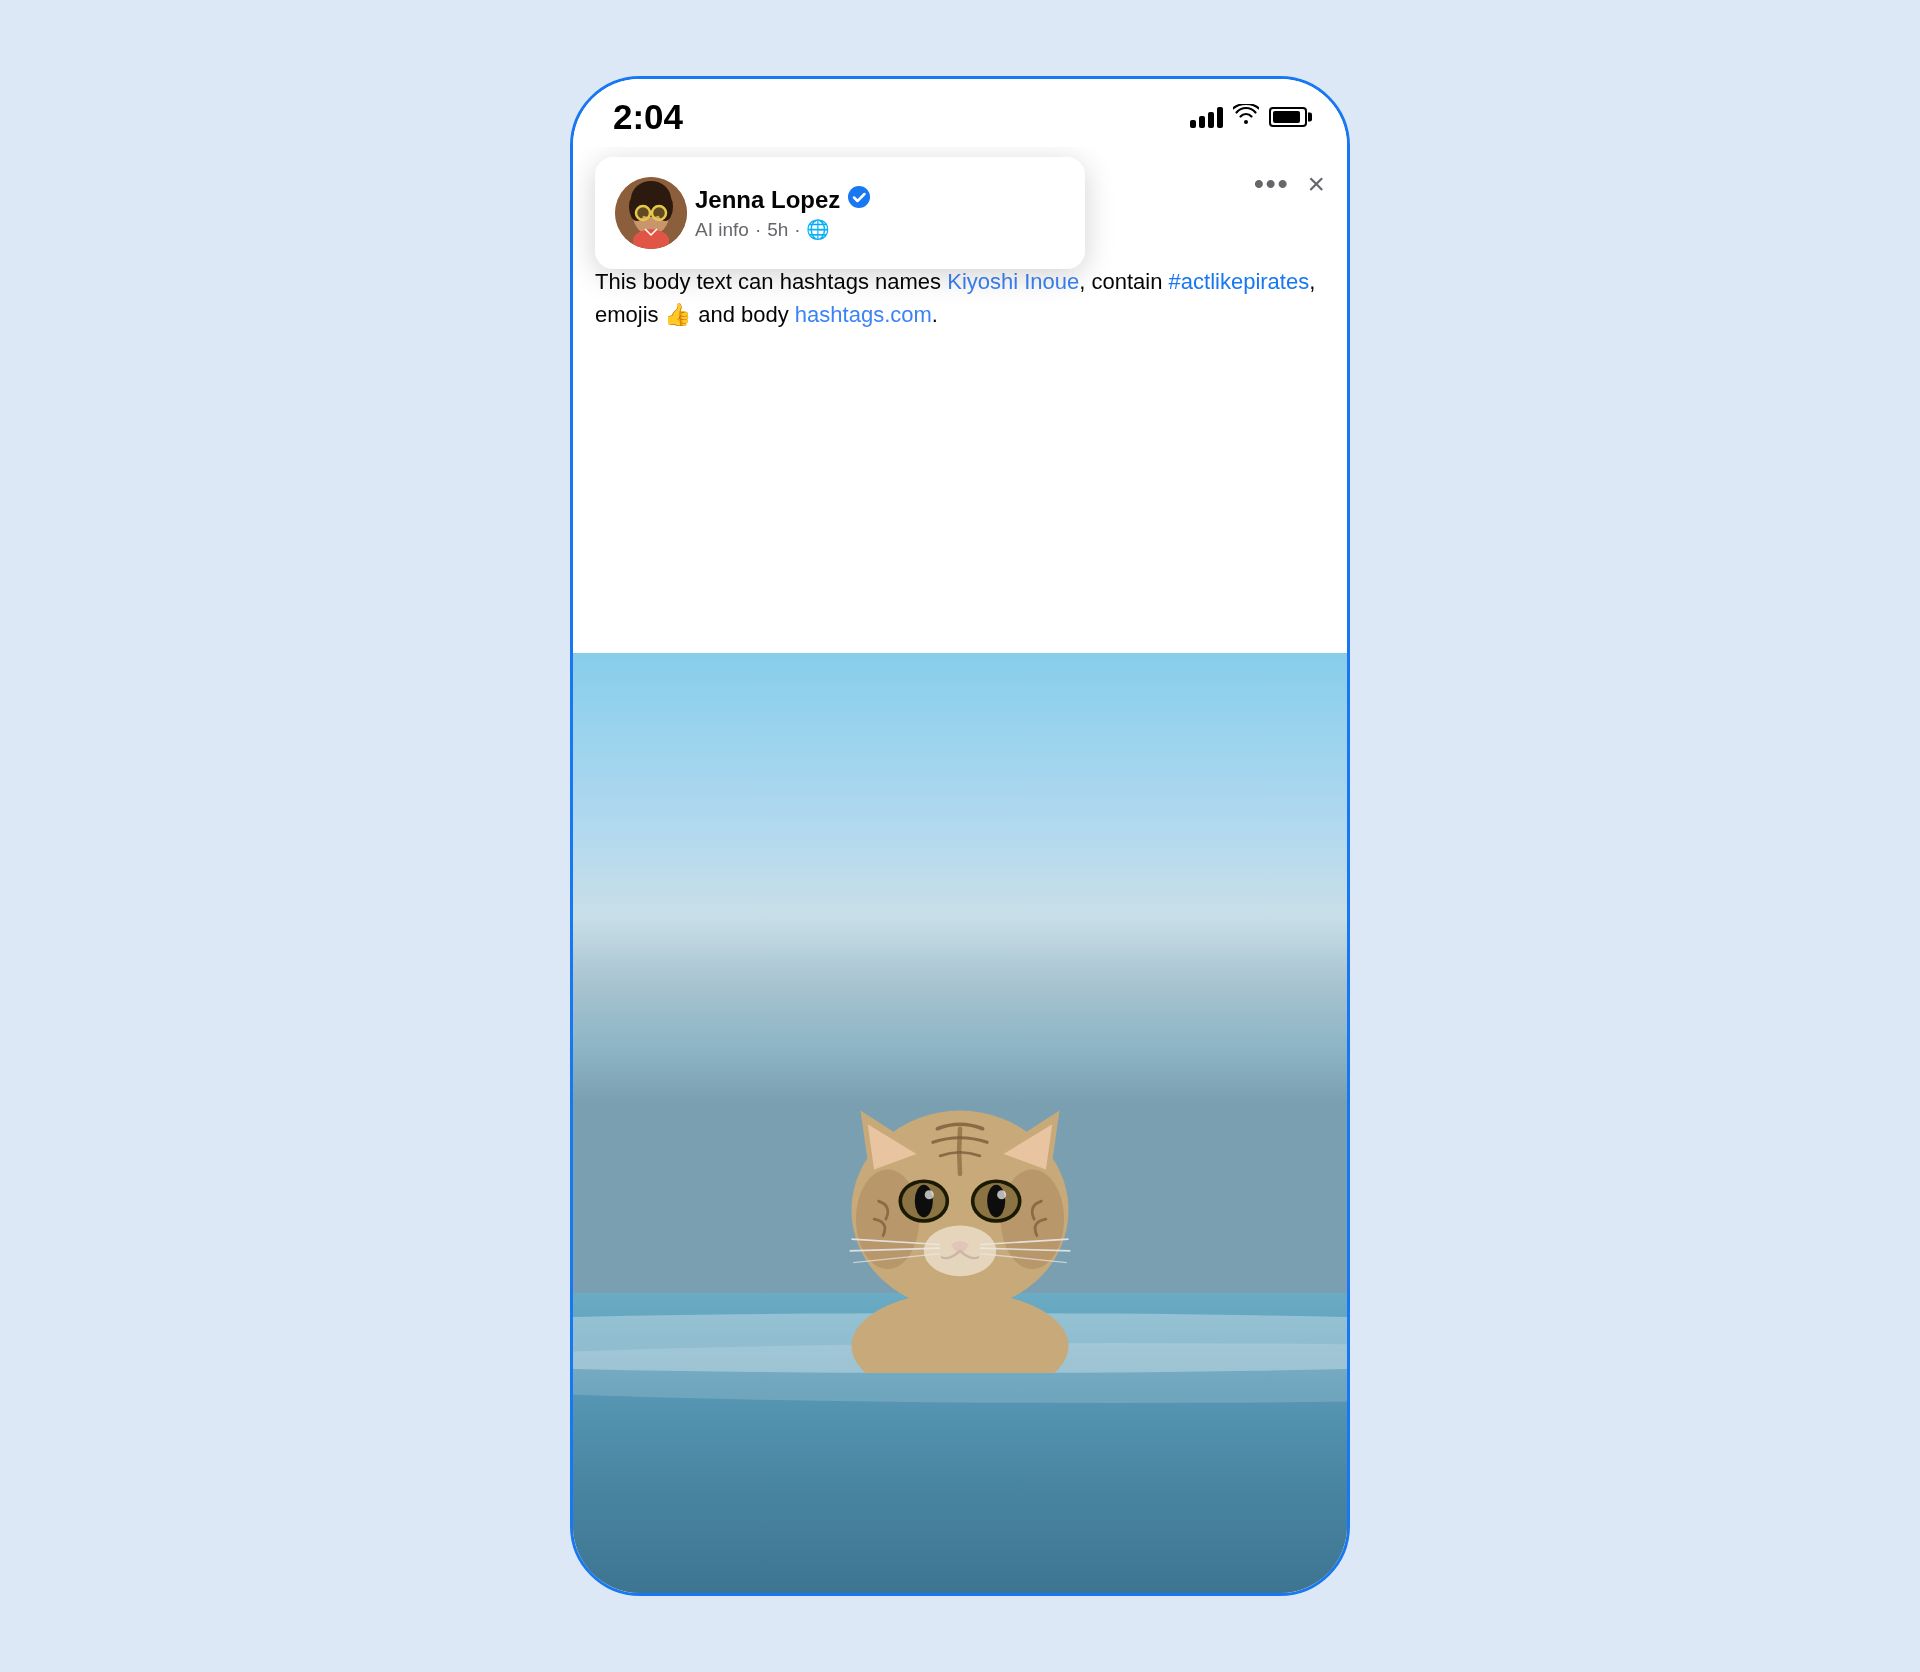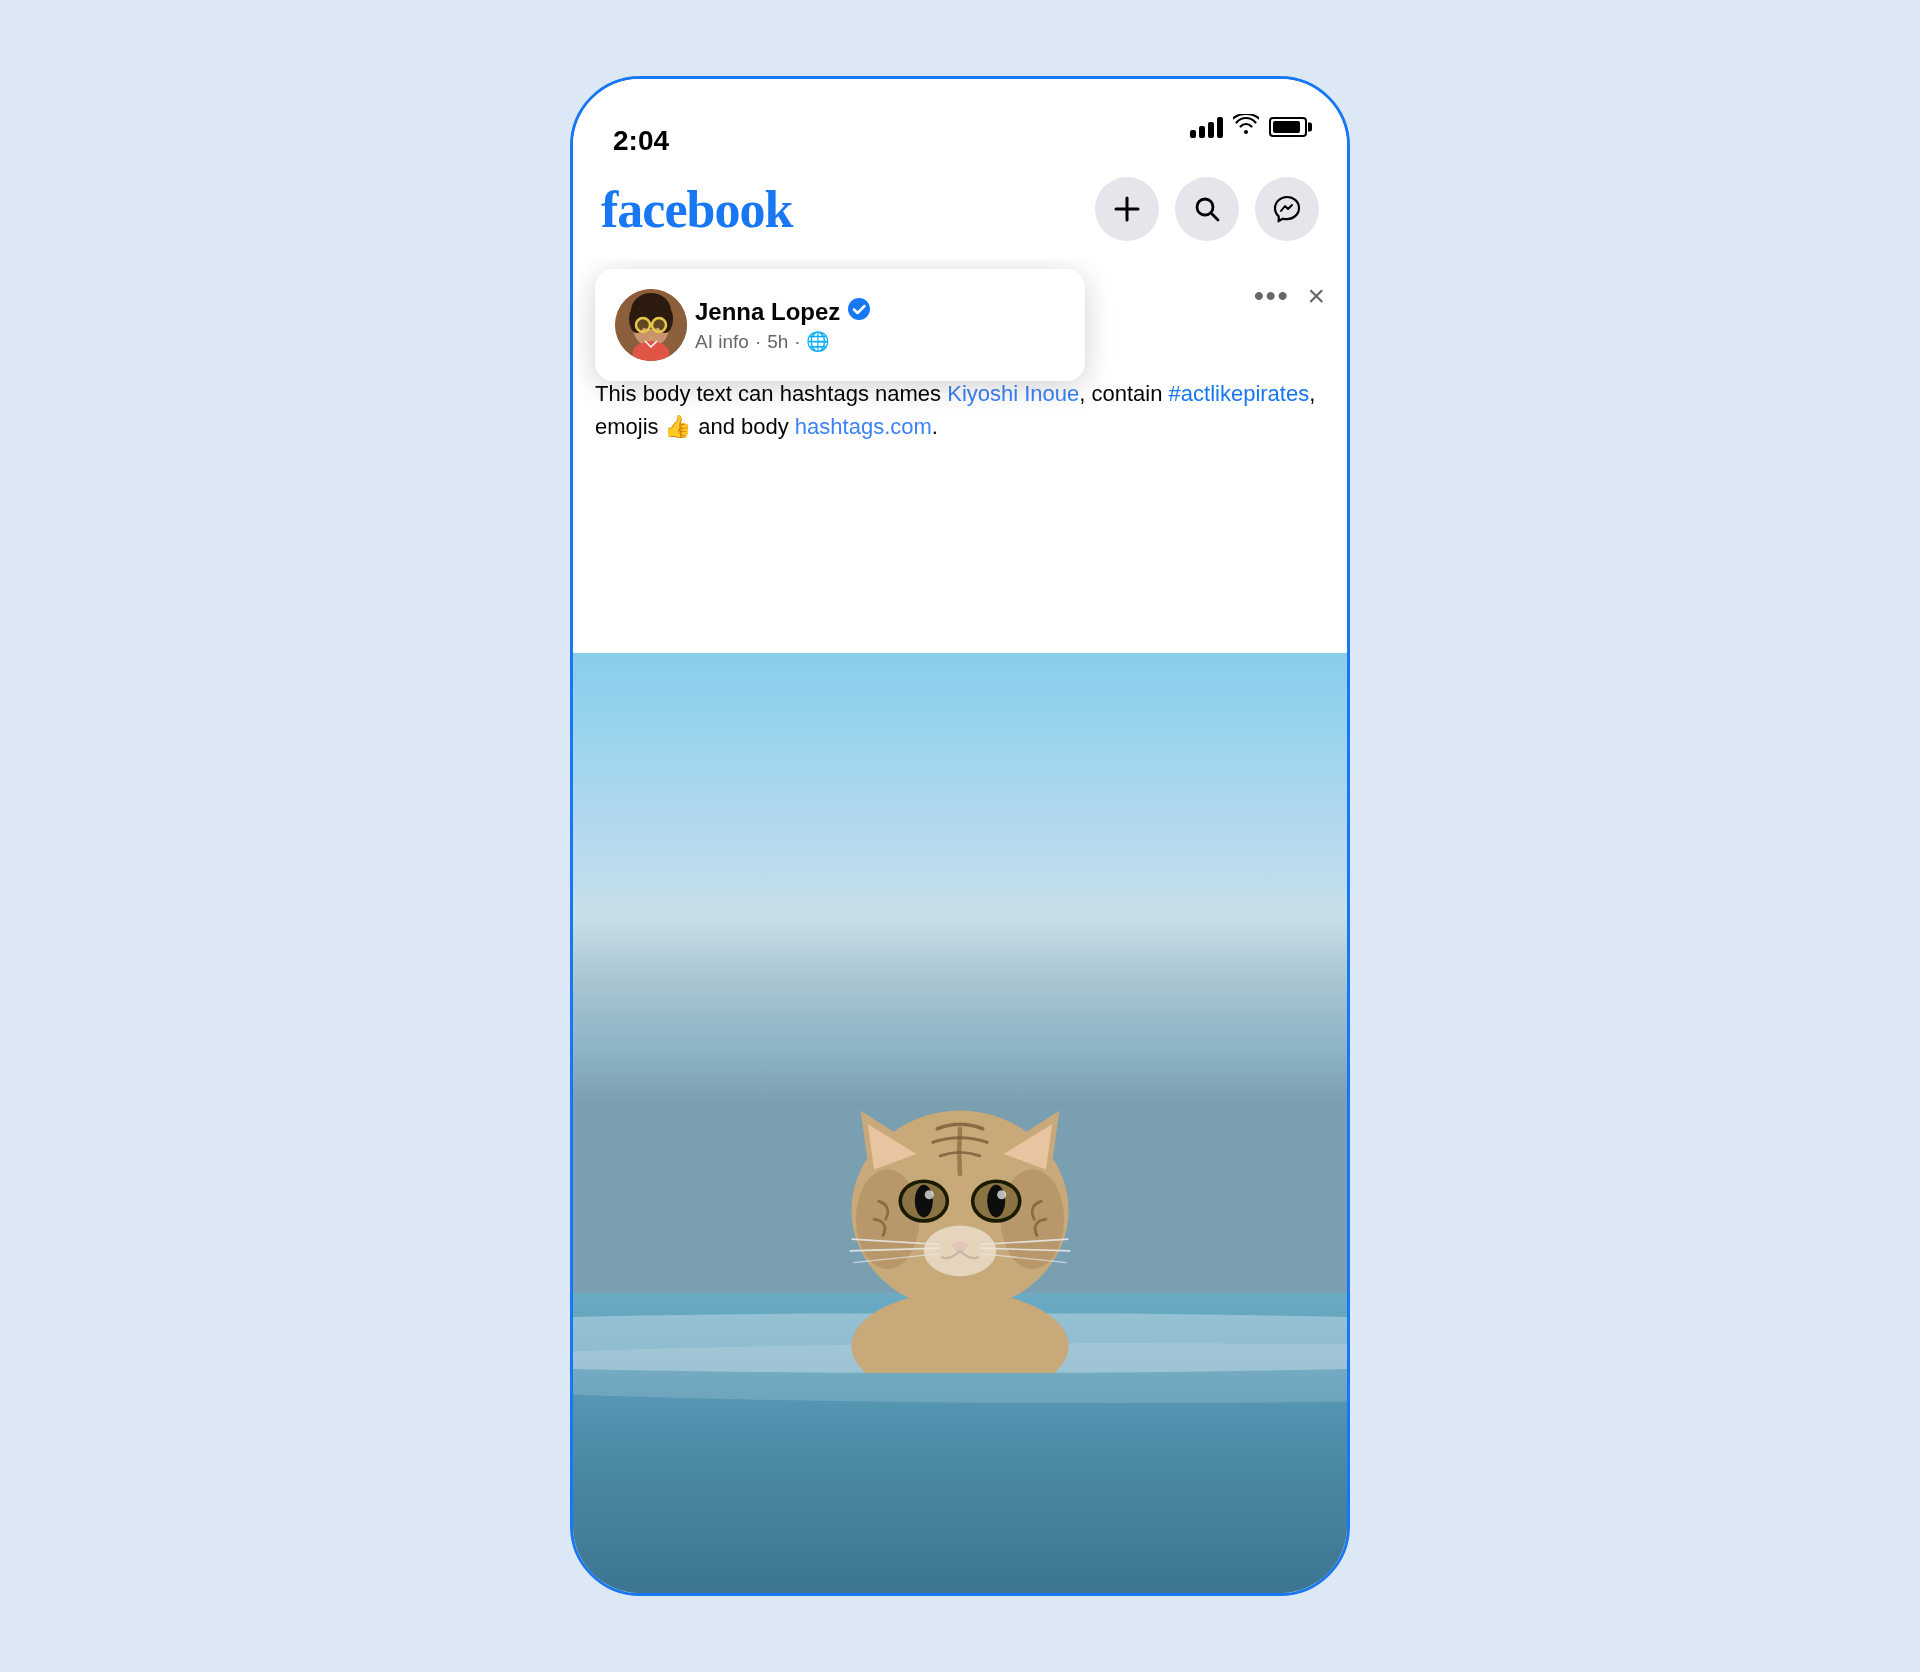--- a/index.html
+++ b/index.html
@@ -29,24 +29,23 @@
     
     .status-bar {
       display: flex;
       justify-content: space-between;
       align-items: center;
       padding: 18px 40px 10px 40px;
       background: #fff;
     }
 
     .status-time {
-      font-size: 28px;
+      font-size: 35px;
       font-weight: 600;
       color: #000;
-      margin-top: 28px;
     }
 
     .status-icons {
       display: flex;
       align-items: center;
       gap: 10px;
     }
 
     .signal-bars {
       display: flex;
@@ -321,43 +320,20 @@
           <path d="M3.5 8.5C6 5.5 9.3 4 13 4s7 1.5 9.5 4.5" stroke="#000" stroke-width="2.2" fill="none" stroke-linecap="round"></path>
           <path d="M0 4.5C3.5 1.5 8 0 13 0s9.5 1.5 13 4.5" stroke="#000" stroke-width="2.2" fill="none" stroke-linecap="round"></path>
         </svg>
       </span>
       <div class="battery-icon">
         <div class="battery-fill"></div>
       </div>
     </div>
   </div>
 
-  <div class="app-header">
-    <span class="fb-logo">facebook</span>
-    <div class="header-actions">
-      <button class="action-btn">
-        <svg width="26" height="26" viewBox="0 0 26 26" fill="none">
-          <line x1="13" y1="2" x2="13" y2="24" stroke="#000" stroke-width="3" stroke-linecap="round"></line>
-          <line x1="2" y1="13" x2="24" y2="13" stroke="#000" stroke-width="3" stroke-linecap="round"></line>
-        </svg>
-      </button>
-      <button class="action-btn">
-        <svg width="26" height="26" viewBox="0 0 26 26" fill="none">
-          <circle cx="11" cy="11" r="8" stroke="#000" stroke-width="2.8"></circle>
-          <line x1="17.5" y1="17.5" x2="24" y2="24" stroke="#000" stroke-width="2.8" stroke-linecap="round"></line>
-        </svg>
-      </button>
-      <button class="action-btn">
-        <svg width="28" height="28" viewBox="0 0 28 28" fill="none">
-          <path d="M14 2C7.4 2 2 7 2 13.2c0 3.2 1.4 6.1 3.7 8.2V26l4.2-2.3c1.3.3 2.7.5 4.1.5 6.6 0 12-5 12-11.2S20.6 2 14 2z" stroke="#000" stroke-width="2.2" fill="none"></path>
-          <path d="M8 16l4-5 3 3 4-4" stroke="#000" stroke-width="2" stroke-linecap="round" stroke-linejoin="round"></path>
-        </svg>
-      </button>
-    </div>
-  </div>
 
   <div class="feed">
 
     <div class="tooltip-card">
       <div class="avatar-wrap">
 
         <svg width="72" height="72" viewBox="0 0 72 72">
           <circle cx="36" cy="36" r="36" fill="#8B5E3C"></circle>
 
           <ellipse cx="36" cy="38" rx="18" ry="20" fill="#C8956C"></ellipse>

